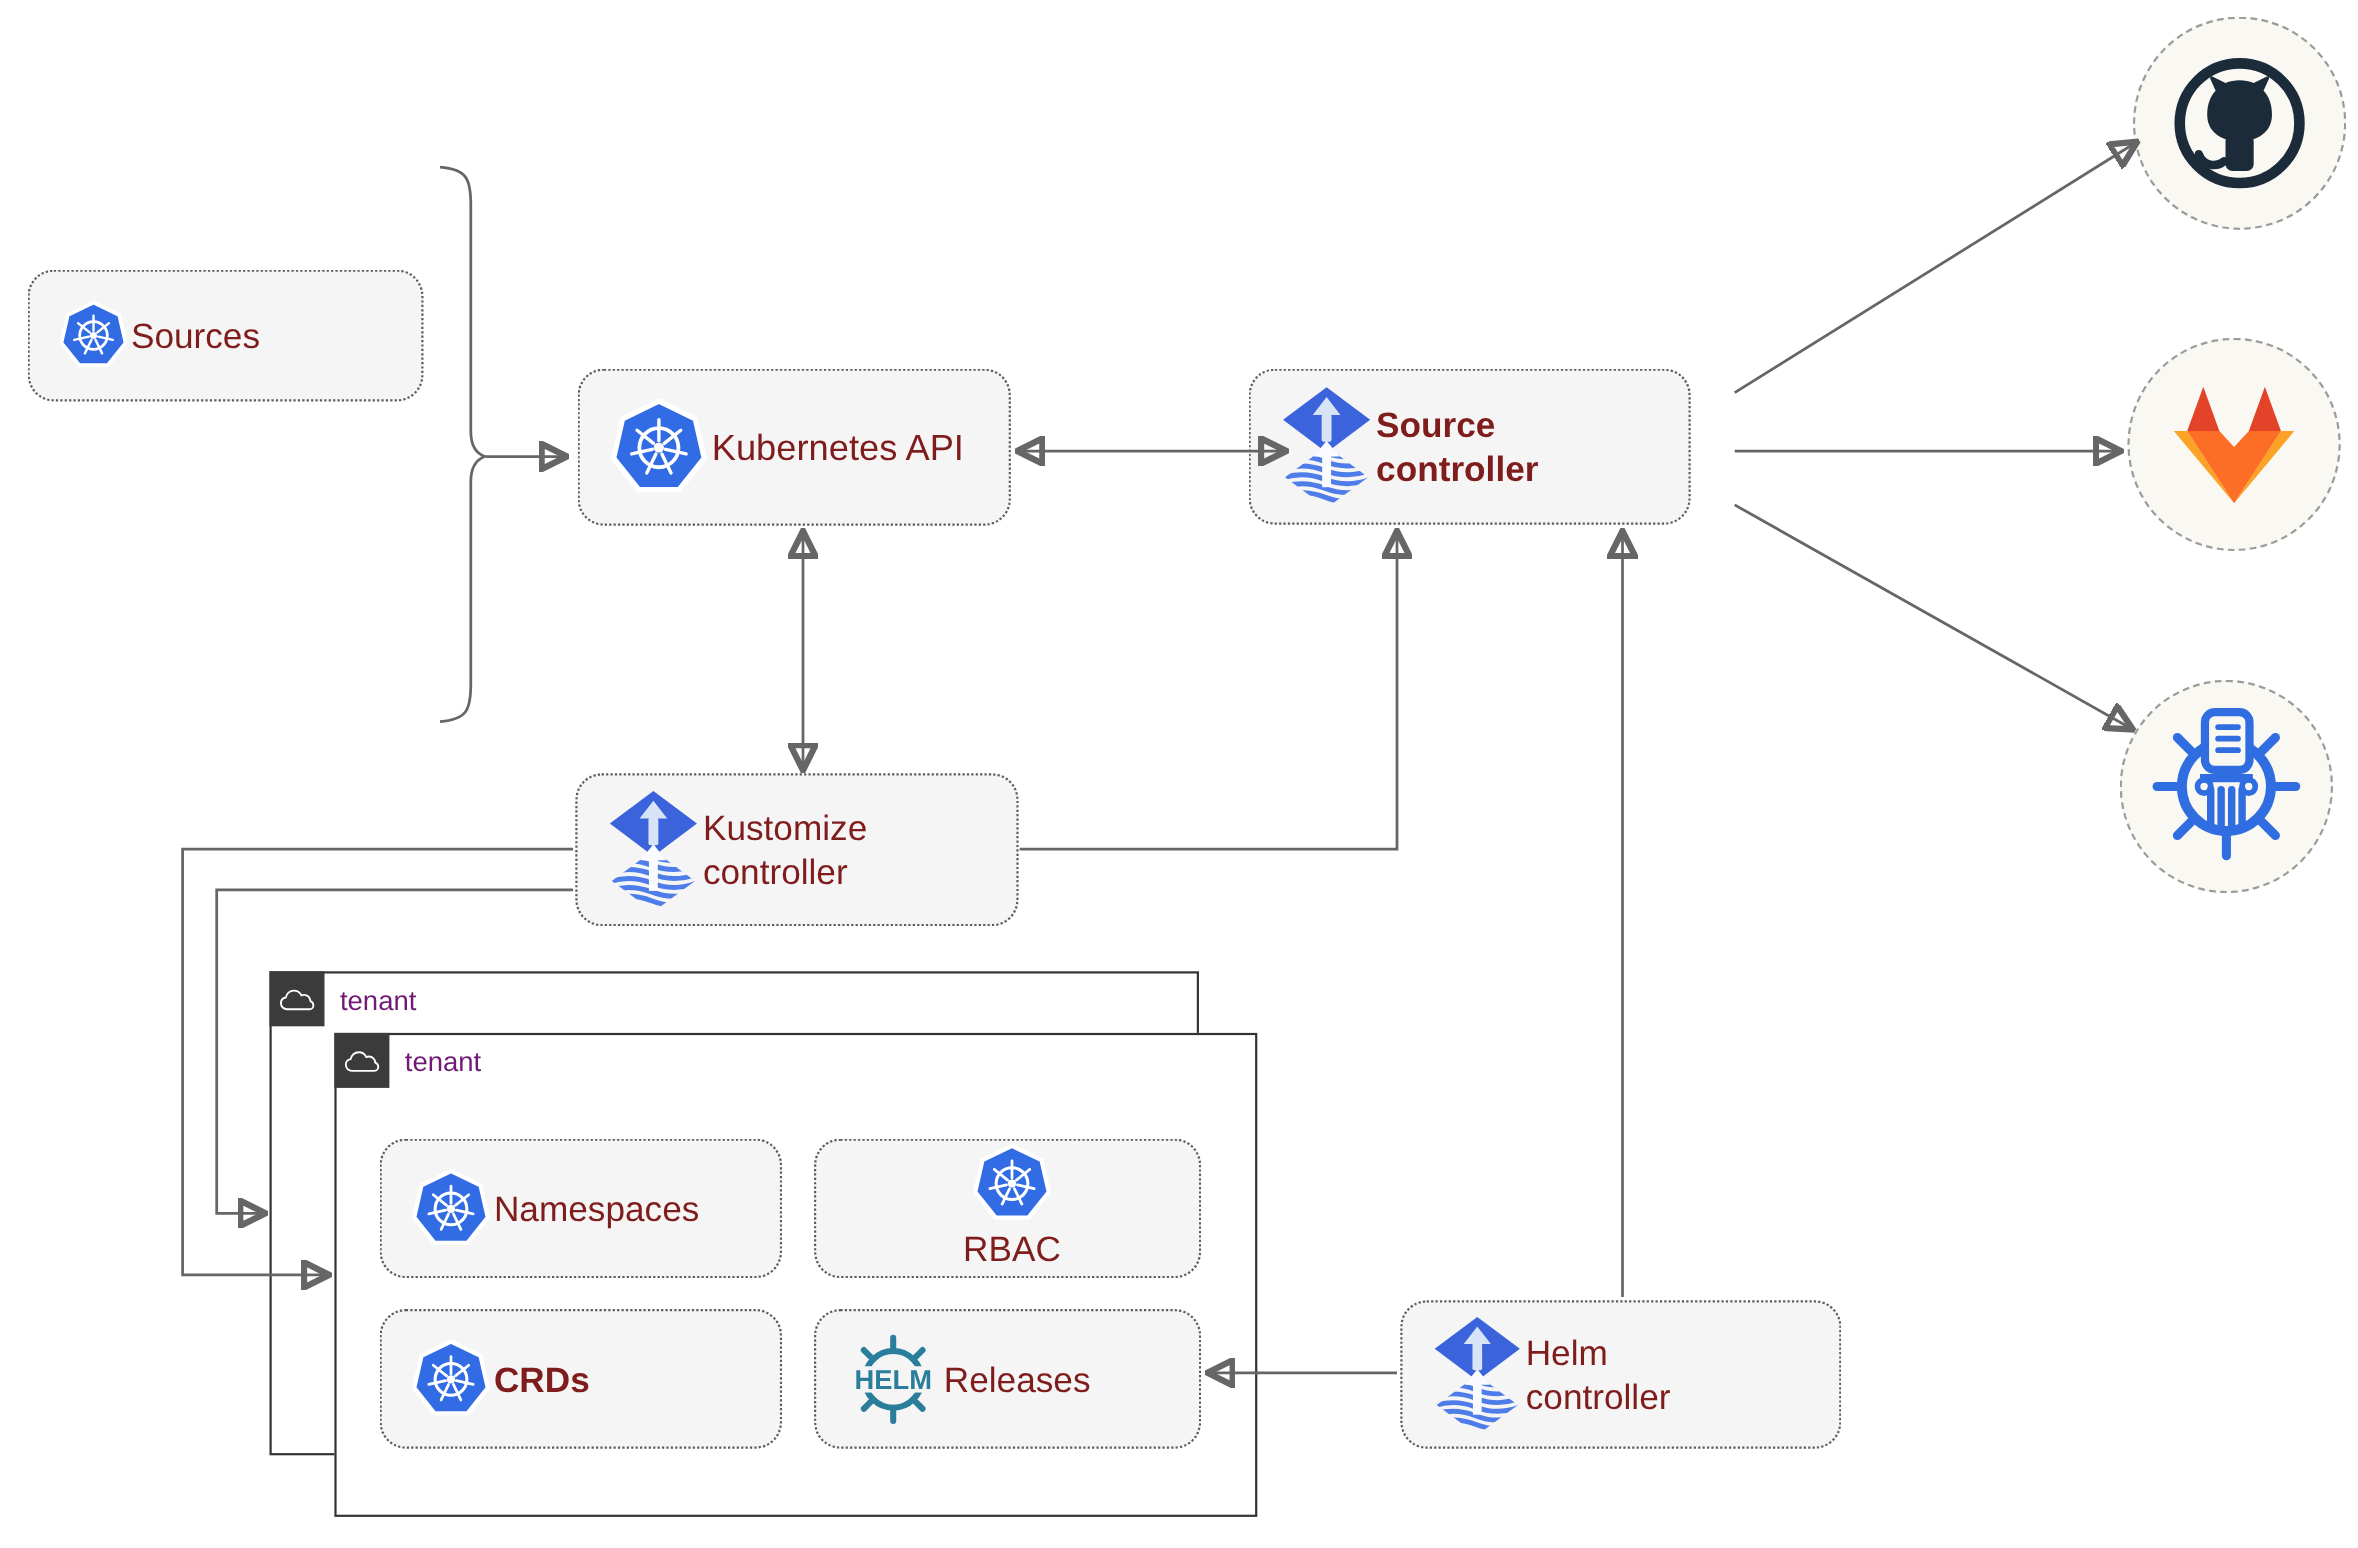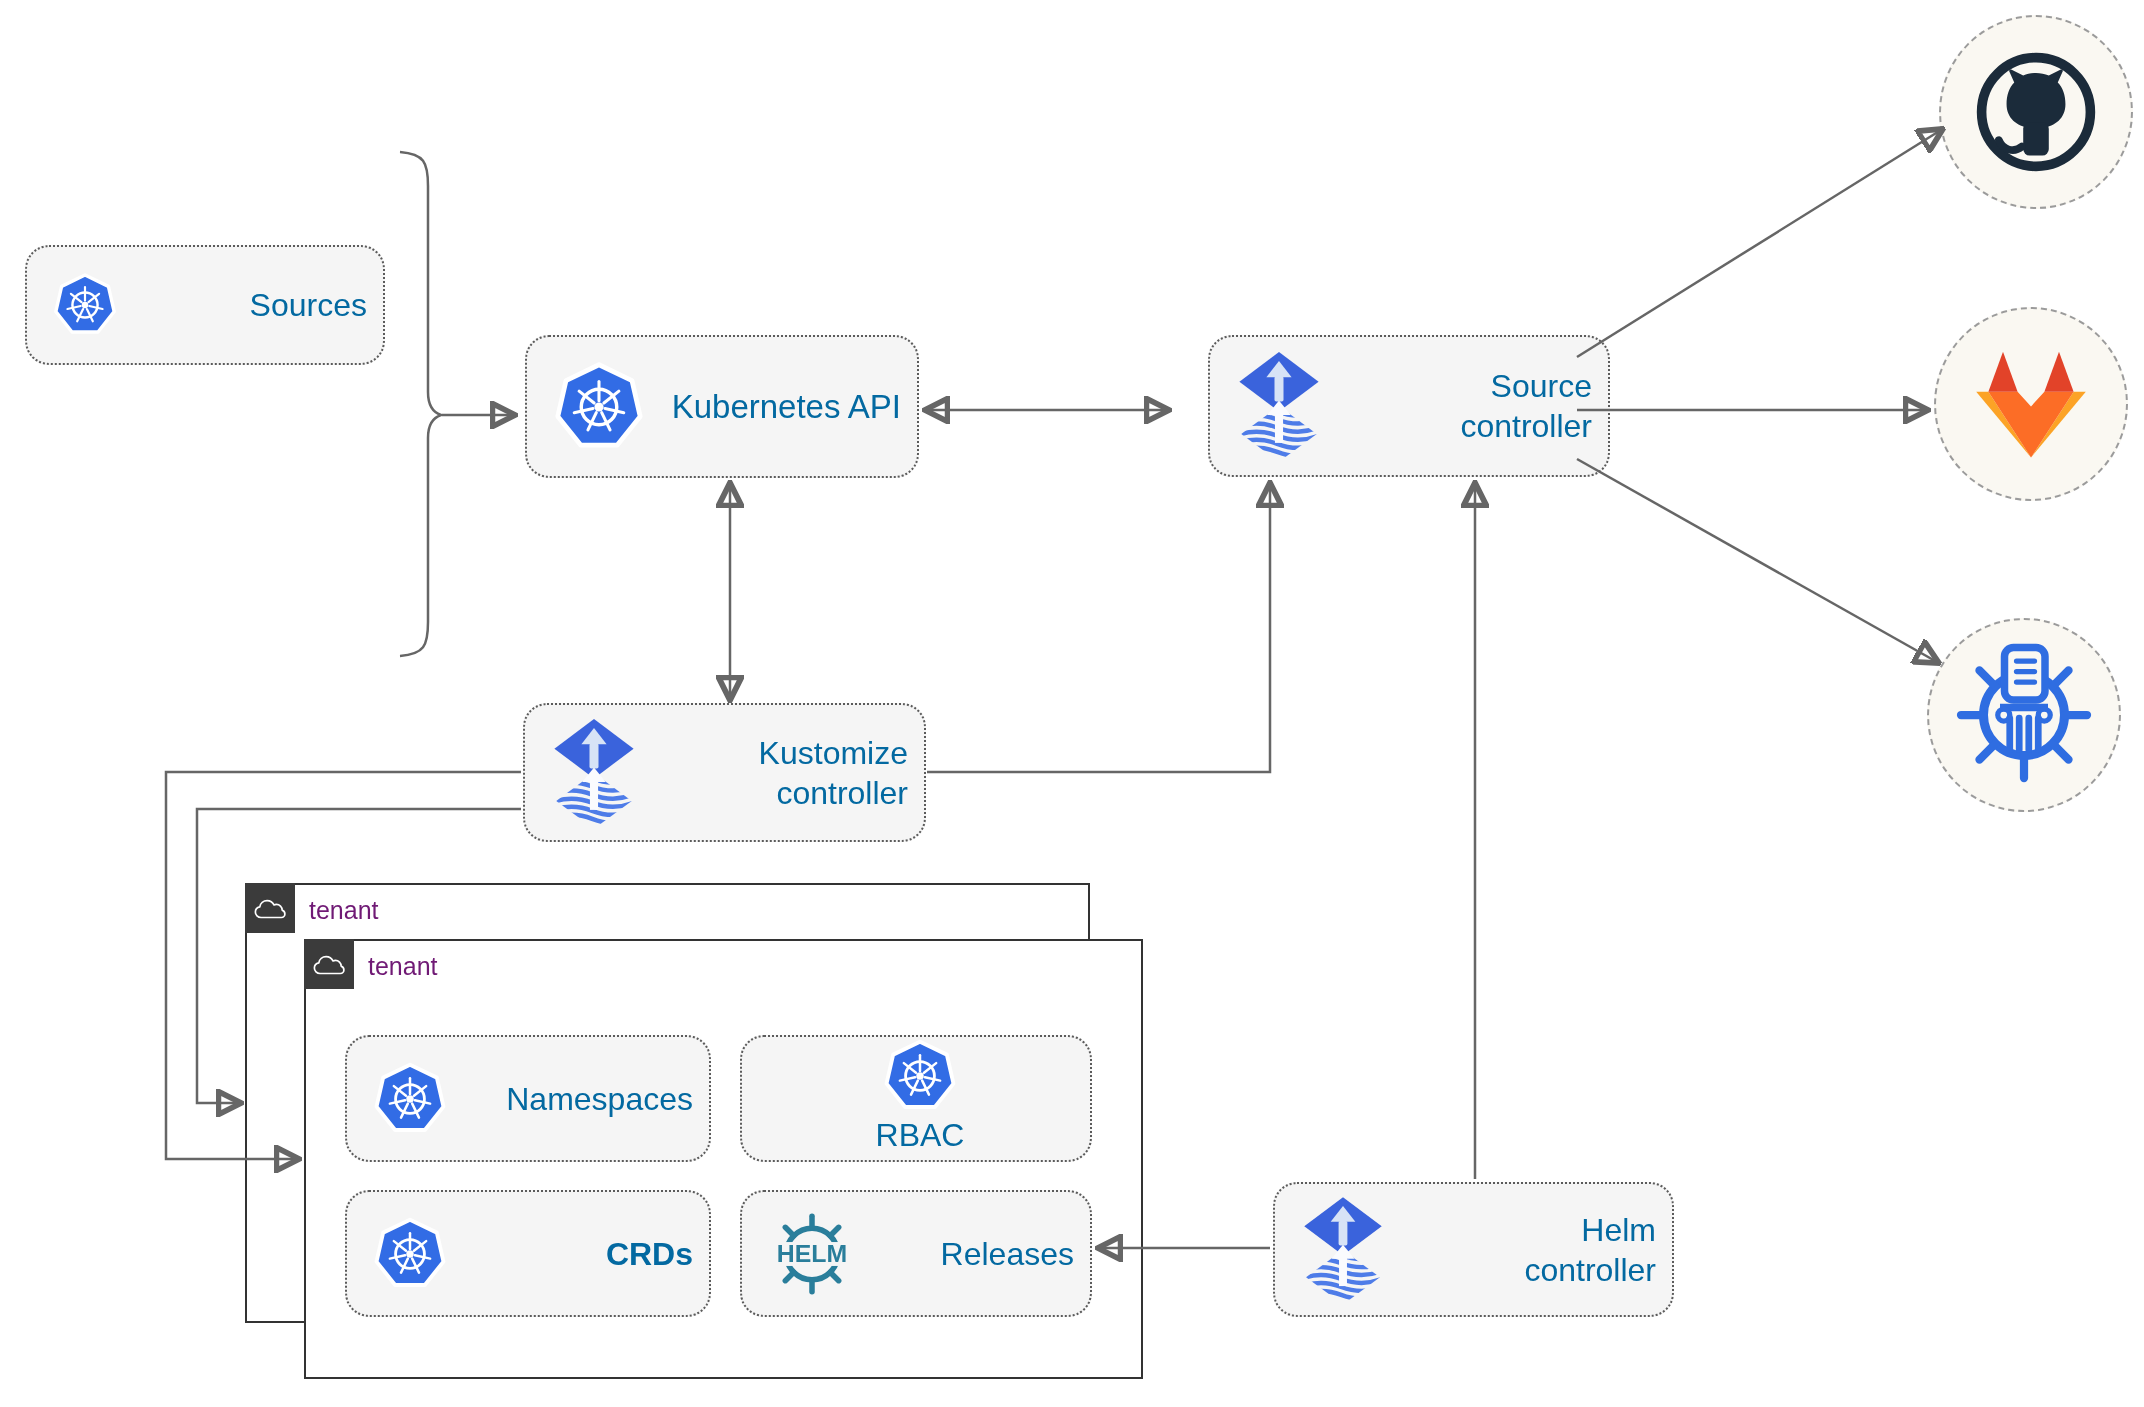--- a/index.html
+++ b/index.html
@@ -2,21 +2,21 @@
 <html><head>
 <meta charset="utf-8">
 <style>
   html,body{margin:0;padding:0;background:#ffffff;font-family:"Liberation Sans",sans-serif;}
   .stage{position:relative;width:2144px;height:1407px;background:#ffffff;overflow:hidden;}
 
   
   .node{position:absolute;box-sizing:border-box;background:#F5F5F5;border:2px dotted #5b5b5b;
         border-radius:24px;display:flex;align-items:center;padding:0 16px 0 24px;z-index:3;}
   .node .ic{flex:none;display:flex;align-items:center;justify-content:center;}
-  .lbl{flex:1;text-align:right;color:#0369a1;font-size:32px;line-height:1.25;white-space:pre-line;}
+  .lbl{flex:1;text-align:left;color:#7f1d1d;font-size:32px;line-height:1.25;white-space:pre-line;}
 
   
   .tenant{position:absolute;box-sizing:border-box;background:#ffffff;border:2px solid #333;}
   .tenant-head{position:absolute;left:-2px;top:-2px;width:50px;height:50px;background:#3B3B3B;
                display:flex;align-items:center;justify-content:center;}
   .tenant-lbl{position:absolute;left:62px;top:0;height:50px;display:flex;align-items:center;
               font-size:25px;color:#701a75;}
 
   
   .endpoint{position:absolute;box-sizing:border-box;width:194px;height:194px;border-radius:50%;
@@ -167,21 +167,21 @@
 
   <div class="node" style="left:525px;top:335px;width:394px;height:143px;">
     <span class="ic">
       <svg width="96" height="96">
           <use href="#sym-k8s"></use>
         </svg>
       </span>
     <span class="lbl" style="font-size:33px">Kubernetes API</span>
   </div>
 
-  <div class="node" style="left:1208px;top:335px;width:402px;height:142px;">
+  <div class="node" style="left:1135px;top:335px;width:402px;height:142px;font-weight:bold;">
     <span class="ic">
       <svg width="90" height="112">
           <use href="#sym-flux"></use>
         </svg>
       </span>
     <span class="lbl">Source
 controller</span>
   </div>
 
   <div class="node" style="left:523px;top:703px;width:403px;height:139px;">

